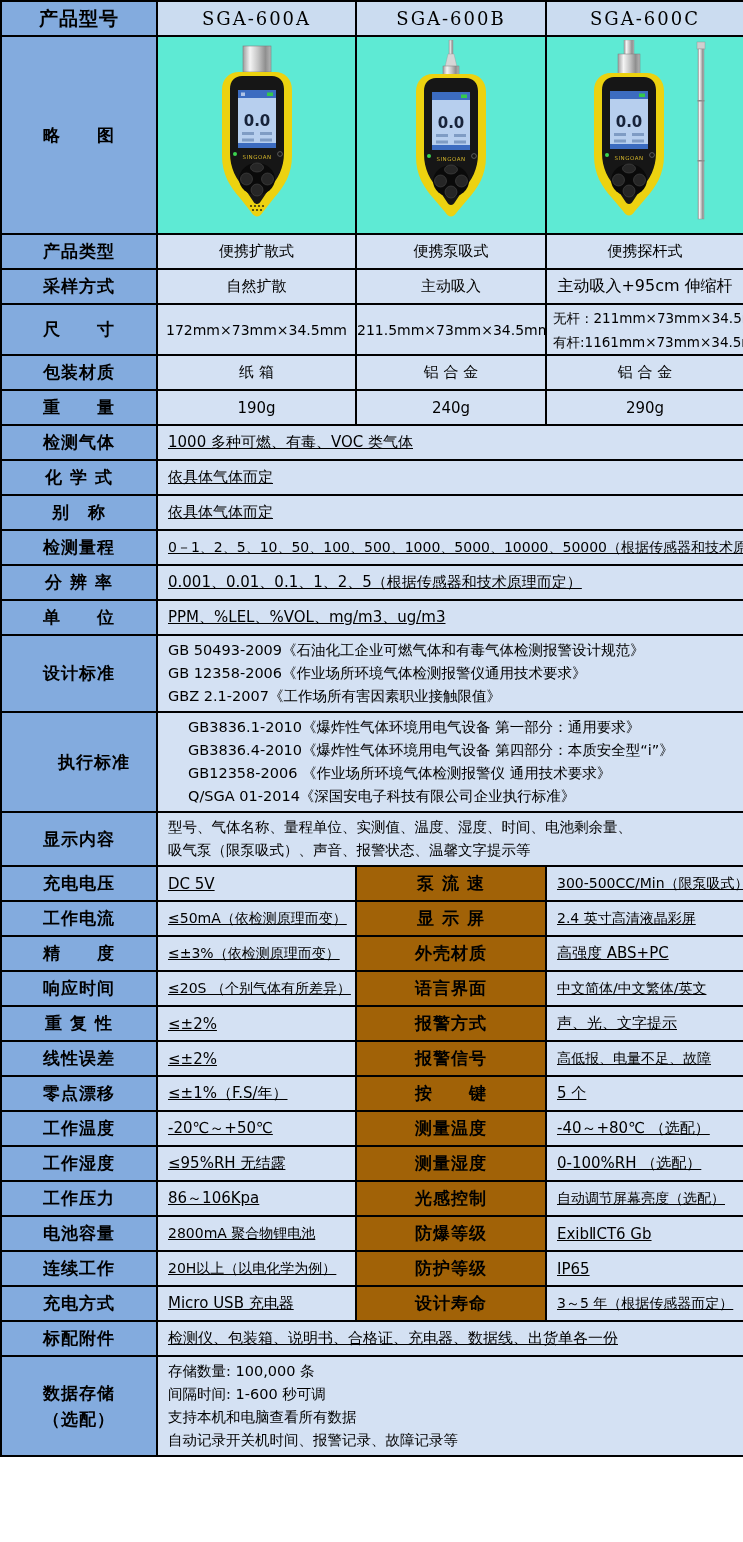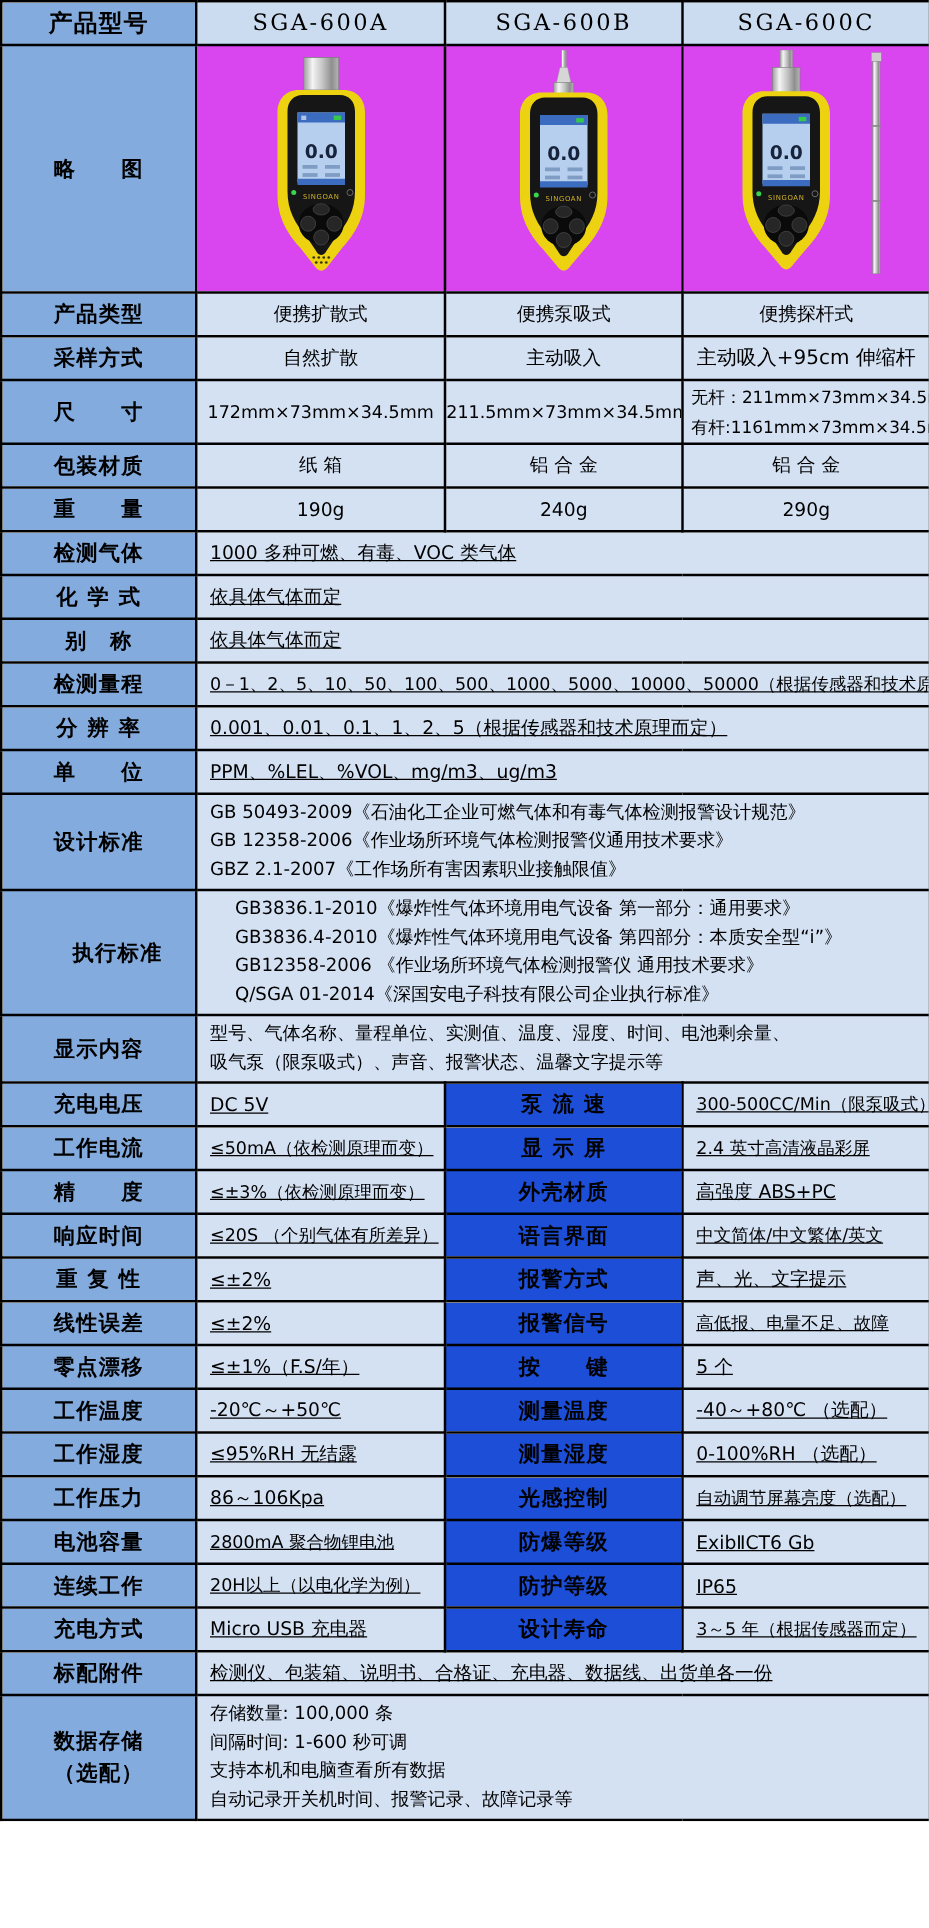--- a/index.html
+++ b/index.html
@@ -1,27 +1,27 @@
 <!DOCTYPE html>
 <html><head>
 <meta charset="utf-8">
 <style>
   html,body{margin:0;padding:0;background:#ffffff;}
   body{width:743px;font-family:"DejaVu Sans","Liberation Sans",sans-serif;color:#000;}
   table{border-collapse:collapse;width:743px;table-layout:fixed;}
   th,td{border:2px solid #000;padding:0;overflow:hidden;box-sizing:border-box;vertical-align:middle;}
   
   .lbl{background:#83abde;font-weight:bold;font-size:17px;text-align:center;letter-spacing:1px;}
-  .lbl.mid{background:#1d4ed8;margin-left:24px;}
+  .lbl.mid{background:#a16207;margin-left:24px;}
   
   .val{background:#d4e1f3;font-size:15px;}
   .val.c{text-align:center;}
   .val.left{text-align:left;padding:0 10px;text-decoration:underline;}
   .hval{background:#cbdcf0;font-family:"DejaVu Serif","Liberation Serif",serif;font-size:18px;text-align:center;letter-spacing:2px;}
-  .sketch-cell{background:#d946ef;text-align:center;vertical-align:middle;}
+  .sketch-cell{background:#5eead4;text-align:center;vertical-align:middle;}
   
   .h-std  th,.h-std  td{height:35px;}
   .h-sketch th,.h-sketch td{height:198px;}
   .h-dims th,.h-dims td{height:51px;}
   .h-design th,.h-design td{height:72px;margin-top:36px;}
   .h-exec th,.h-exec td{height:98px;padding-left:30px;}
   .h-disp th,.h-disp td{height:49px;}
   .h-stor th,.h-stor td{height:96px;}
   .lines{padding:3px 10px;}
   .lines div{line-height:23px;font-size:14.5px;white-space:nowrap;text-align:left;}

